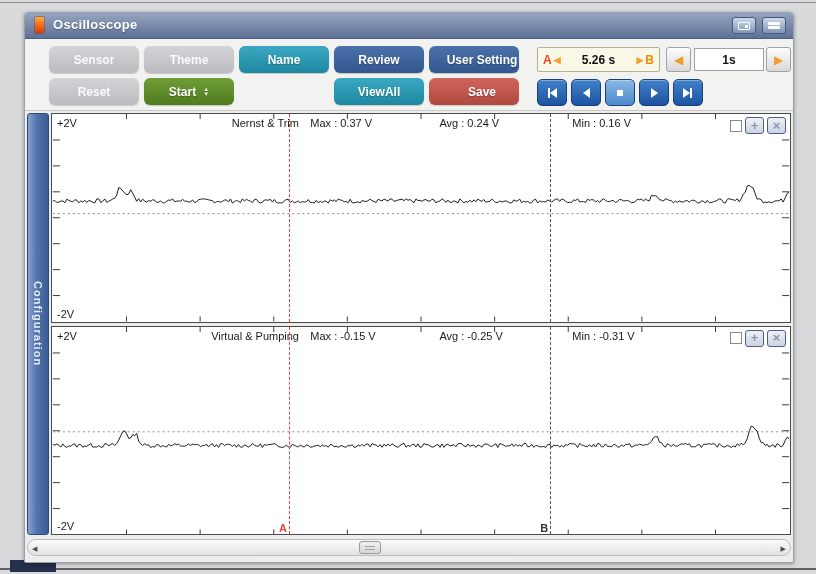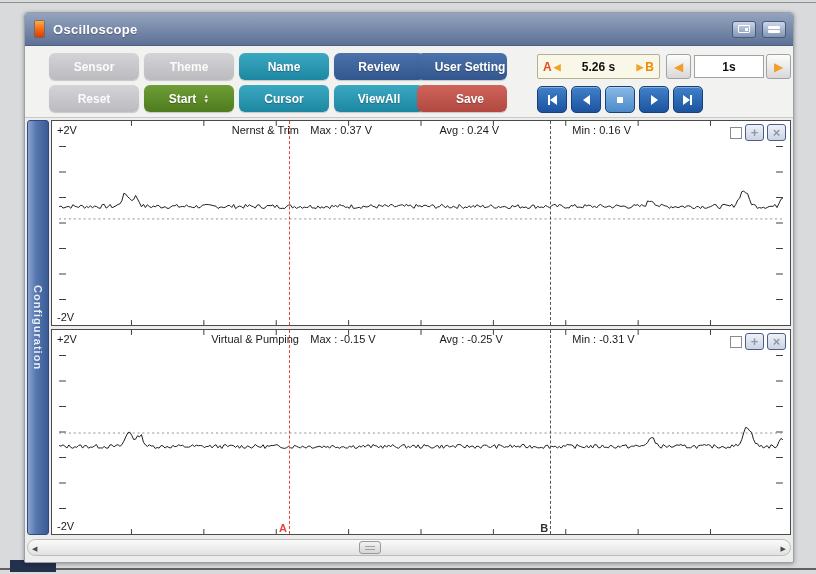--- a/index.html
+++ b/index.html
@@ -13,21 +13,21 @@
   .frame-corner-block { position:absolute; left:10px; top:560px; width:46px; height:12px; background:#25304d; }
 
   .window {
     position:absolute; left:24px; top:12px; width:770px; height:551px;
     background:#ededec; border:1px solid #98a0aa; border-radius:4px 4px 2px 2px;
     box-shadow:0 1px 4px rgba(0,0,0,.35); display:flex; flex-direction:column;
   }
   
   .titlebar {
     height:26px; flex:0 0 26px; background:linear-gradient(#94a4bf,#5e7195);
-    border-radius:3px 3px 0 0; display:flex; align-items:center; padding:16px 7px;
+    border-radius:3px 3px 0 0; display:flex; align-items:flex-start; padding:4px 7px;
     border-bottom:1px solid #4d5f81;
   }
   .app-icon { width:9px; height:16px; border-radius:1px; margin-left:3px;
     background:linear-gradient(#ffae42 0%, #f4731a 45%, #dd3b00 100%); box-shadow:0 0 0 1px rgba(120,40,0,.35); }
   .title-text { color:#fff; font-weight:bold; font-size:13px; margin-left:9px; letter-spacing:.3px;
     text-shadow:0 1px 1px rgba(0,0,0,.3); }
   .tb-win-btns { margin-left:auto; display:flex; gap:6px; }
   .win-btn { width:24px; height:17px; border:1px solid #46597f; border-radius:3px;
     background:linear-gradient(#cdd8e8,#8195b5); display:flex; align-items:center; justify-content:center; cursor:pointer; }
   .icon-display { width:12px; height:8px; border:1px solid #fff; border-radius:1px; position:relative; }
@@ -42,21 +42,21 @@
     color:#fff; font-weight:bold; font-size:12px; font-family:"Liberation Sans",sans-serif;
     display:flex; align-items:center; justify-content:center; text-shadow:0 1px 1px rgba(0,0,0,.28);
     box-shadow:0 1px 1px rgba(0,0,0,.18);
   }
   .btn.gray  { background:linear-gradient(#d4d4d7,#bbbbc0); color:#fbfbfb; text-shadow:none; }
   .btn.teal  { background:linear-gradient(#3ba8c1,#1d87a1); }
   .btn.blue  { background:linear-gradient(#4c72ab,#32568d); }
   .btn.green { background:linear-gradient(#6f9d36,#4e7c1f); }
   .btn.red   { background:linear-gradient(#cf645b,#b14941); }
   .r1 { top:7px; } .r2 { top:39px; }
-  .c1 { left:24px; } .c2 { left:119px;border-radius:6px; } .c3 { left:214px; } .c4 { left:309px;border-radius:6px; } .c5 { left:392px;padding-left:16px; }
+  .c1 { left:24px; } .c2 { left:119px;border-radius:6px; } .c3 { left:214px; } .c4 { left:309px;border-radius:6px; } .c5 { left:404px;padding-left:16px; }
   .start-spin { display:flex; flex-direction:column; margin-left:7px; font-size:6px; line-height:5px; color:#eaf2dc; }
 
   .ab-field {
     position:absolute; left:512px; top:8px; width:123px; height:25px;
     background:#f9f7e7; border:1px solid #b6af92; border-radius:2px;
     display:flex; align-items:center; padding:0 5px; font-size:12px; font-weight:bold;
   }
   .ab-a { color:#e8491d; } .ab-b { color:#ef8a00; }
   .ab-arrow { color:#f5a126; font-size:9px; margin:0 2px; cursor:pointer; }
   .ab-value { flex:1; text-align:center; color:#101010; }
@@ -153,21 +153,20 @@
     <button class="btn blue r1 c5">User Setting</button>
 
     <button class="btn gray r2 c1">Reset</button>
     <button class="btn green r2 c2">
       <span>Start</span>
       <span class="start-spin">
           <span>▲</span>
           <span>▼</span>
         </span>
     </button>
-    <button class="btn teal r2 c3">Cursor</button>
     <button class="btn teal r2 c4">ViewAll</button>
     <button class="btn red r2 c5">Save</button>
 
     <div class="ab-field">
       <span class="ab-a">A</span>
       <span class="ab-arrow">◀</span>
       <span class="ab-value">5.26 s</span>
       <span class="ab-arrow">▶</span>
       <span class="ab-b">B</span>
     </div>

